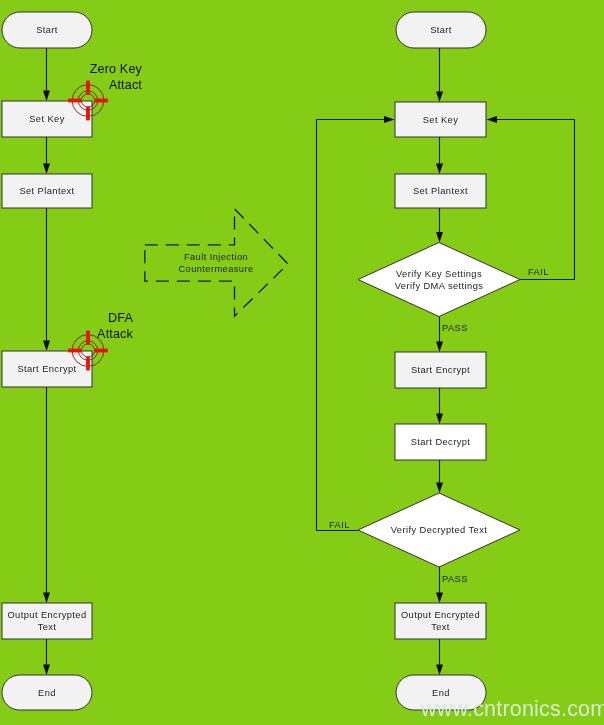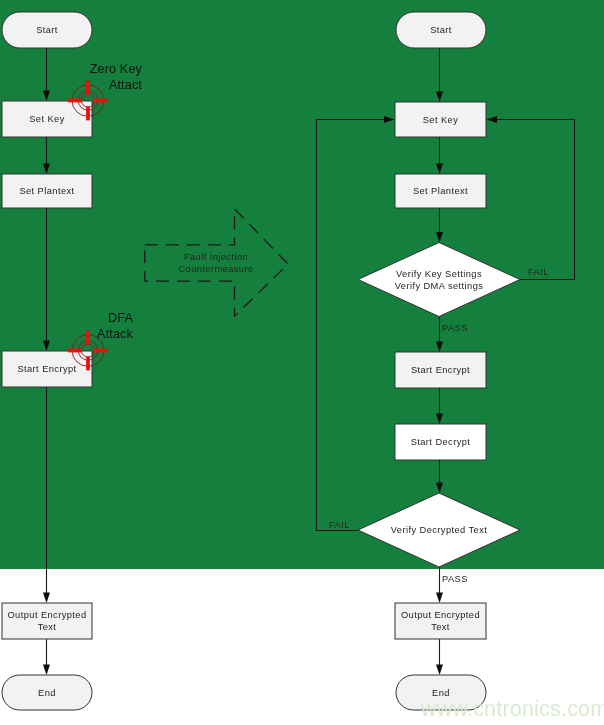--- a/index.html
+++ b/index.html
@@ -1,19 +1,19 @@
 <!DOCTYPE html>
 <html><head>
 <meta charset="utf-8">
 <title>Fault Injection Countermeasure Flowchart</title>
 <style>
   html,body{margin:0;padding:0;background:#ffffff;}
   body{width:604px;height:725px;overflow:hidden;
        font-family:"Liberation Sans",sans-serif;}
-  #stage{position:relative;width:604px;height:569px;background:#15803d;}
+  #stage{position:relative;width:604px;height:725px;background:#84cc16;}
   svg#chart{display:block;position:absolute;left:0;top:0;}
   text{font-family:"Liberation Sans",sans-serif;}
   .node-label{font-size:9.3px;letter-spacing:0.42px;fill:#232323;text-anchor:middle;}
   .edge-label{font-size:9.3px;letter-spacing:0.42px;fill:#232323;text-anchor:start;}
   .annot-label{font-size:12.6px;letter-spacing:0.15px;fill:#111111;text-anchor:end;}
   .callout-label{font-size:9.3px;letter-spacing:0.42px;fill:#232323;text-anchor:middle;}
   .watermark-label{font-size:21.5px;letter-spacing:0.2px;fill:#d9ead3;text-anchor:start;}
   .node-shape{stroke:#333333;stroke-width:1;}
   .conn{stroke:#1a1a1a;stroke-width:1.1;fill:none;}
   .arrowhead{fill:#0d0d0d;}

